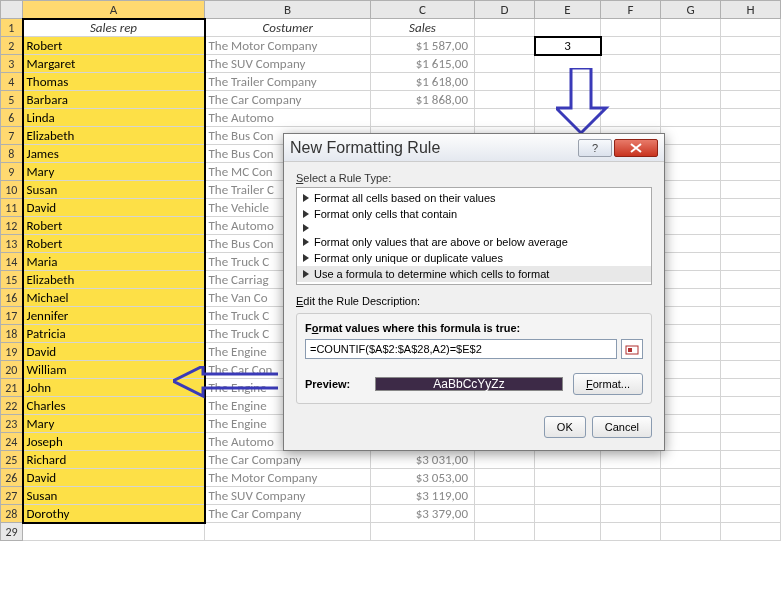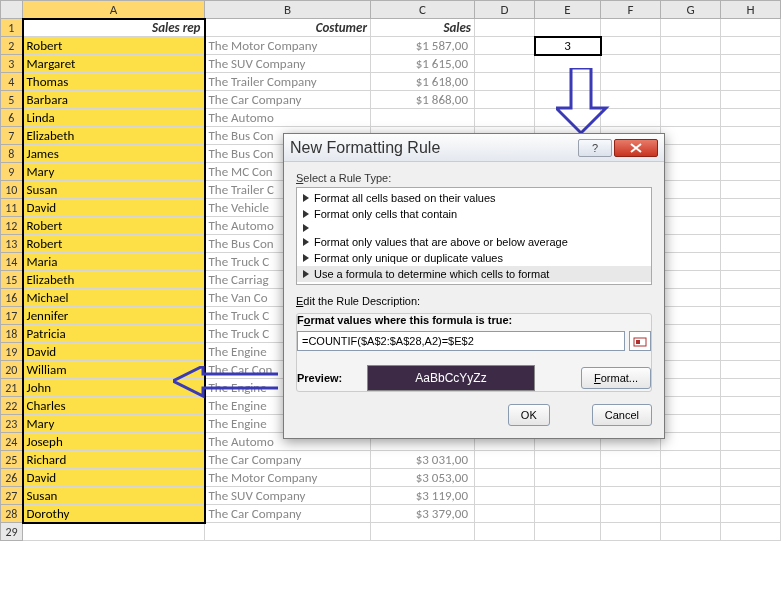--- a/index.html
+++ b/index.html
@@ -41,21 +41,21 @@
     border: 1px solid #b0b0b0;
     font-size: 12px;
   }
   .rowhead.sel {
     background: #ffd970;
   }
   .corner {
     background: #e8e8e8;
     border: 1px solid #b0b0b0;
   }
-  .hrow td { font-style: italic; text-align: right; font-weight: bold; color: #333; margin-left: 24px; }
+  .hrow td { font-style: italic; text-align: center; font-weight: normal; color: #333; margin-left: 24px; }
   .datarow td.colA { background: #fde047; }
   .datarow td.colB, .datarow td.colC { color: #888; }
   .datarow td.colC { text-align: right; padding-right: 6px; }
   .selborder { border: 2px solid #000 !important; }
   td.colE.e2 { text-align: center; }
   .selA { border-left: 2px solid #000; border-right: 2px solid #000; }
   .selAtop { border-top: 2px solid #000; }
   .selAbot { border-bottom: 2px solid #000; }
 
   .arrow-down {
@@ -123,20 +123,21 @@
     width: 0; height: 0;
     border-top: 4px solid transparent;
     border-bottom: 4px solid transparent;
     border-left: 6px solid #333;
     flex-shrink: 0;
   }
   .editdesc { margin-bottom: 6px; }
   .subgroup {
     border: 1px solid #ccc;
     border-radius: 3px;
+    padding: 8px;
     background: #f4f4f4;
   }
   .sublabel { font-weight: bold; margin-bottom: 5px; }
   .formula-row { display: flex; gap: 4px; align-items: center; }
   .formula-input {
     flex: 1;
     border: 1px solid #8a9bb0;
     background: #fff;
     height: 20px;
     padding: 0 4px;
@@ -148,36 +149,35 @@
     border: 1px solid #8a9bb0;
     background: #fff;
     display:flex;align-items:center;justify-content:center;
   }
   .preview-row {
     display: flex; align-items: center; gap: 10px; margin-top: 14px;
   }
   .preview-label { font-weight: bold; width: 60px; }
   .preview-box {
     flex: 1;
-    height: 26px;
+    height: 14px;
     background: #3d2a47;
     color: #fff;
     border: 1px solid #888;
     display:flex;align-items:center;justify-content:center;
     font-size: 12px;
   }
   .fmtbtn, .okbtn, .cancelbtn {
     border: 1px solid #8a9bb0;
     background: linear-gradient(#fdfdfd,#e6e6e6);
     height: 22px;
     padding: 0 12px;
     font-family: inherit; font-size: 11px;
     border-radius: 3px;
     cursor: default;
-    margin-left: 36px;
   }
   .dlgbtns {
     display: flex;
     justify-content: flex-end;
     gap: 6px;
     margin-top: 12px;
   }
 </style>
 </head>
 <body>

